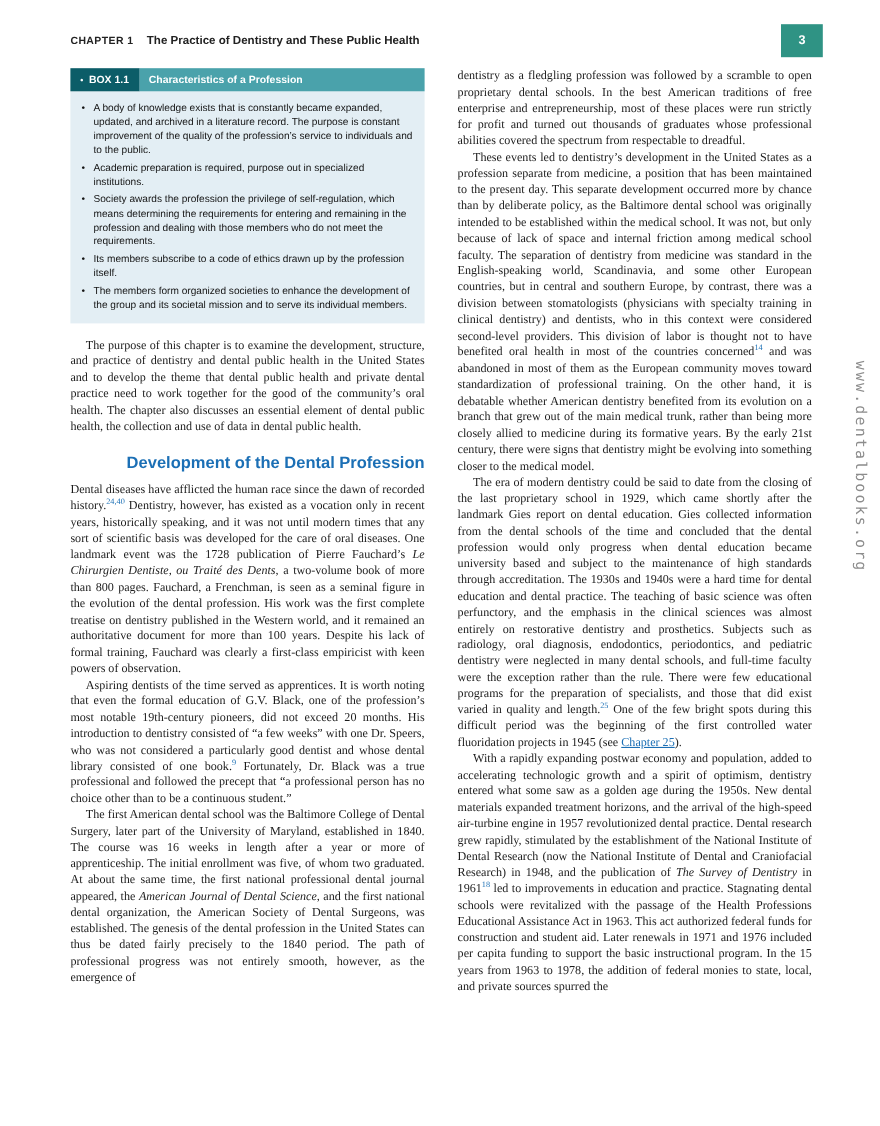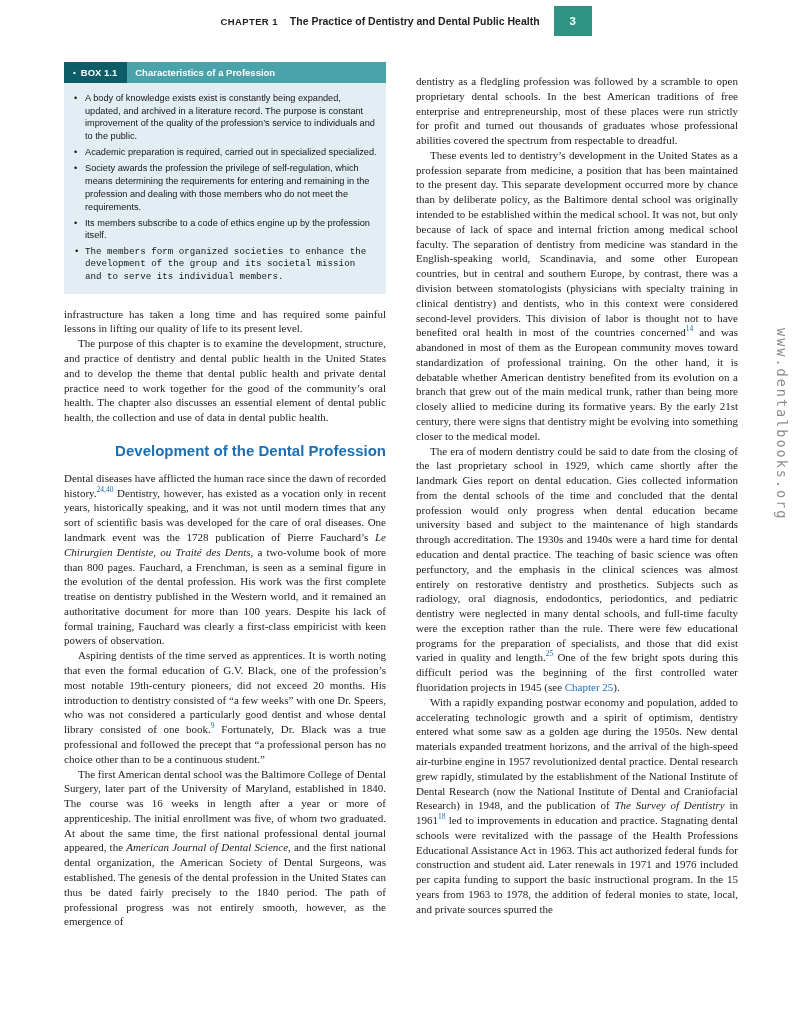--- a/index.html
+++ b/index.html
@@ -8,22 +8,22 @@
     background: #ffffff;
     font-family: "Liberation Serif", serif;
     color: #1c1c1c;
     position: relative;
     overflow: hidden;
   }
   .page { position: relative; width: 800px; height: 1024px; }
 
   
   .header {
-    position: absolute; top: 6px; left: 64px; right: 52px;
-    display: flex; justify-content: center; align-items: center;
+    position: absolute; top: 22px; left: 64px; right: 52px;
+    display: flex; justify-content: space-between; align-items: center;
   }
   .running-head {
     font-family: "Liberation Sans", sans-serif;
     font-weight: bold; font-size: 10.5px; color: #222;
     display: flex; align-items: baseline; gap: 12px;
   }
   .chapter-label { font-size: 9.5px; letter-spacing: 0.4px; }
   .page-num-box {
     margin-left: 14px;
     width: 38px; height: 30px;
@@ -61,93 +61,92 @@
   .box-body {
     background: var(--box_bg, #e3eef4);
     padding: 9px 9px 10px 8px;
   }
   .box-list {
     margin: 0; padding: 0; list-style: none;
     font-family: "Liberation Sans", sans-serif;
     font-size: 9.2px; line-height: 1.38; color: #141414;
   }
   .box-list li { position: relative; padding-left: 13px; margin-bottom: 3.5px; }
-  .box-list li:last-child { margin-bottom: 0; font-family: Liberation Mono, monospace; }
+  .box-list li:last-child { margin-bottom: 0; }
   .box-list li::before { content: "•"; position: absolute; left: 2px; top: 0; }
 
   
   .body-p {
     margin: 0;
     font-size: 11px; line-height: 1.345;
     text-align: justify; text-indent: 14px;
   }
-  .no-indent { text-indent: 0; margin-top: 12px; }
+  .no-indent { text-indent: 0; }
 
   .section-heading {
     font-family: "Liberation Sans", sans-serif;
     color: var(--accent_blue, #1b6fb5);
     font-size: 15px; font-weight: bold;
     margin: 17px 0 9px 0;
     text-align: right;
   }
 
   
   .seg-i { font-style: italic; }
   .seg-ref {
     color: var(--accent_blue, #1b6fb5);
     font-size: 0.68em; vertical-align: super; line-height: 0;
   }
-  .seg-link { color: var(--accent_blue, #1b6fb5); }
+  .seg-link { color: var(--accent_blue, #1b6fb5); text-decoration: underline; }
 
   
   .watermark {
     position: absolute; top: 328px; right: 10px;
     writing-mode: vertical-rl;
     font-family: "DejaVu Sans Mono", monospace;
     font-size: 13.5px; letter-spacing: 2px;
     color: var(--watermark_gray, #8c8c8c);
   }
 </style>
 </head>
 <body>
 
 <div class="page">
 
   <div class="header">
     <div class="running-head">
       <span class="chapter-label">CHAPTER 1</span>
-      <span class="chapter-title">The Practice of Dentistry and Dental Public Health</span>
+      <span class="chapter-title">The Practice of Dentistry and These Public Health</span>
     </div>
     <div class="page-num-box">3</div>
   </div>
 
   <div class="columns">
 
     <div class="col">
 
       <section class="box">
         <div class="box-header">
           <div class="box-label">
             <span class="box-bullet">•</span>
             <span>BOX 1.1</span>
           </div>
           <div class="box-title">Characteristics of a Profession</div>
         </div>
         <div class="box-body">
           <ul class="box-list">
-            <li>A body of knowledge exists exist is constantly being expanded, updated, and archived in a literature record. The purpose is constant improvement of the quality of the profession’s service to individuals and to the public.</li>
-            <li>Academic preparation is required, carried out in specialized specialized.</li>
+            <li>A body of knowledge exists that is constantly became expanded, updated, and archived in a literature record. The purpose is constant improvement of the quality of the profession’s service to individuals and to the public.</li>
+            <li>Academic preparation is required, purpose out in specialized institutions.</li>
             <li>Society awards the profession the privilege of self-regulation, which means determining the requirements for entering and remaining in the profession and dealing with those members who do not meet the requirements.</li>
-            <li>Its members subscribe to a code of ethics engine up by the profession itself.</li>
+            <li>Its members subscribe to a code of ethics drawn up by the profession itself.</li>
             <li>The members form organized societies to enhance the development of the group and its societal mission and to serve its individual members.</li>
           </ul>
         </div>
       </section>
 
-      <p class="body-p no-indent"><span>infrastructure has taken a long time and has required some painful lessons in lifting our quality of life to its present level.</span></p>
       <p class="body-p"><span>The purpose of this chapter is to examine the development, structure, and practice of dentistry and dental public health in the United States and to develop the theme that dental public health and private dental practice need to work together for the good of the community’s oral health. The chapter also discusses an essential element of dental public health, the collection and use of data in dental public health.</span></p>
 
       <h2 class="section-heading">Development of the Dental Profession</h2>
 
       <p class="body-p no-indent"><span>Dental diseases have afflicted the human race since the dawn of recorded history.</span><span class="seg-ref">24,40</span><span> Dentistry, however, has existed as a vocation only in recent years, historically speaking, and it was not until modern times that any sort of scientific basis was developed for the care of oral diseases. One landmark event was the 1728 publication of Pierre Fauchard’s </span><span class="seg-i">Le Chirurgien Dentiste, ou Traité des Dents</span><span>, a two-volume book of more than 800 pages. Fauchard, a Frenchman, is seen as a seminal figure in the evolution of the dental profession. His work was the first complete treatise on dentistry published in the Western world, and it remained an authoritative document for more than 100 years. Despite his lack of formal training, Fauchard was clearly a first-class empiricist with keen powers of observation.</span></p>
       <p class="body-p"><span>Aspiring dentists of the time served as apprentices. It is worth noting that even the formal education of G.V. Black, one of the profession’s most notable 19th-century pioneers, did not exceed 20 months. His introduction to dentistry consisted of “a few weeks” with one Dr. Speers, who was not considered a particularly good dentist and whose dental library consisted of one book.</span><span class="seg-ref">9</span><span> Fortunately, Dr. Black was a true professional and followed the precept that “a professional person has no choice other than to be a continuous student.”</span></p>
       <p class="body-p"><span>The first American dental school was the Baltimore College of Dental Surgery, later part of the University of Maryland, established in 1840. The course was 16 weeks in length after a year or more of apprenticeship. The initial enrollment was five, of whom two graduated. At about the same time, the first national professional dental journal appeared, the </span><span class="seg-i">American Journal of Dental Science</span><span>, and the first national dental organization, the American Society of Dental Surgeons, was established. The genesis of the dental profession in the United States can thus be dated fairly precisely to the 1840 period. The path of professional progress was not entirely smooth, however, as the emergence of</span></p>
     </div>
 
     <div class="col">

